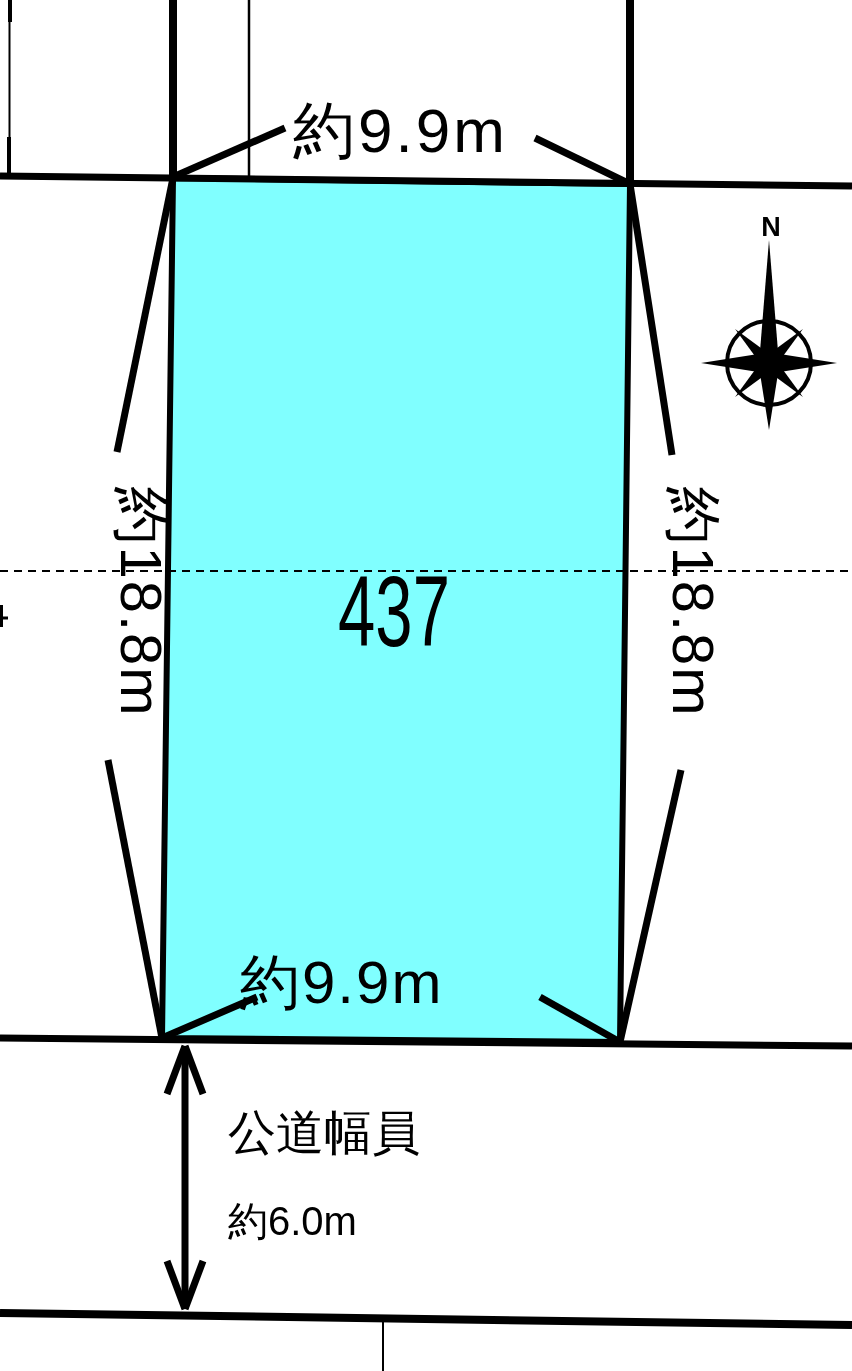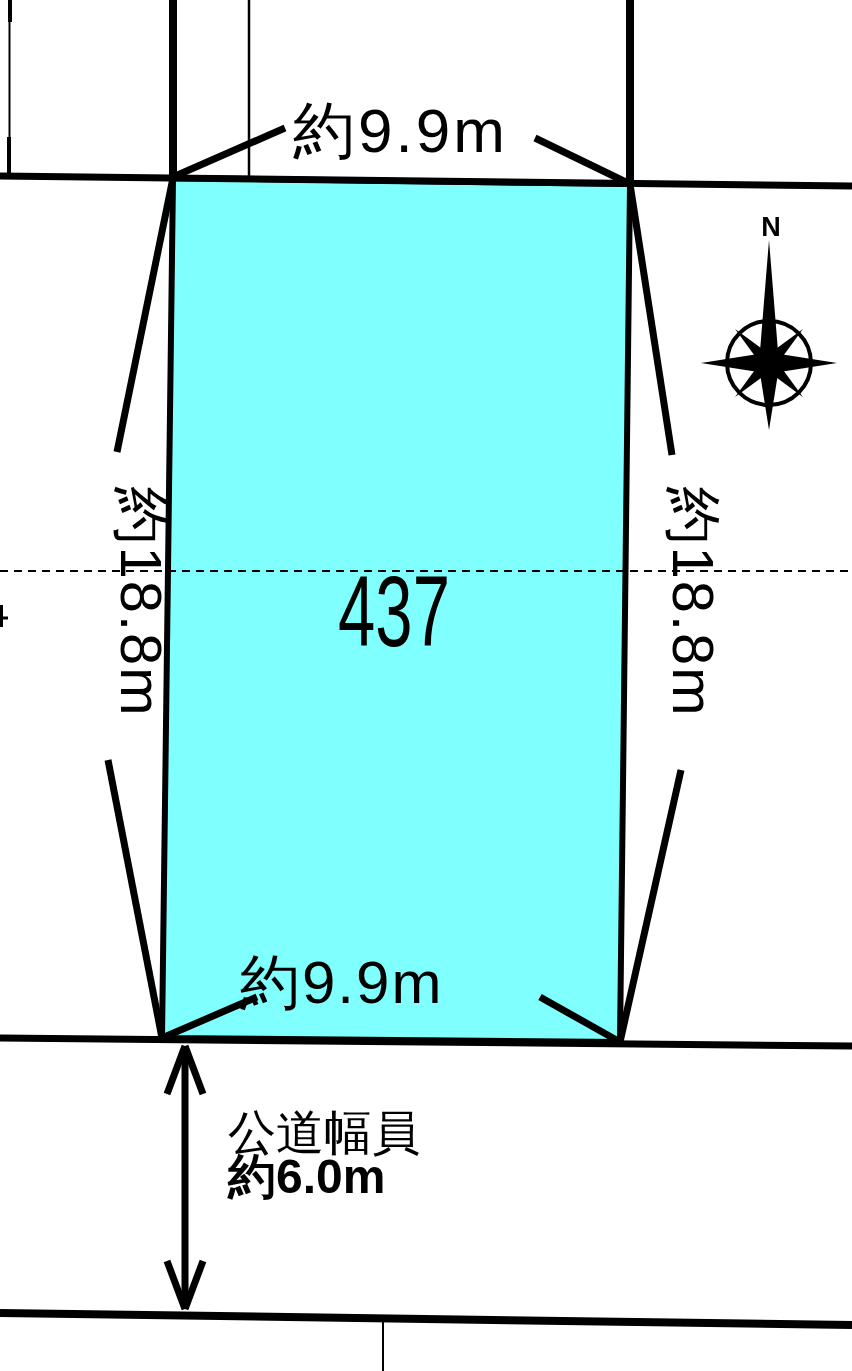--- a/index.html
+++ b/index.html
@@ -17,21 +17,21 @@
   .dim-bottom{left:240px;top:951px;font-size:60px;letter-spacing:2px;}
   .dim-side{font-size:58px;letter-spacing:2px;transform:translate(-50%,-50%) rotate(90deg);}
   .dim-left{left:141px;top:602px;}
   .dim-right{left:693px;top:602px;}
   .lot-number{
     left:394px;top:611px;font-size:100px;font-weight:400;
     transform:translate(-50%,-50%) scaleX(0.67);
   }
   .road-label{left:228px;font-size:48px;}
   .road-label.l1{top:1108px;}
-  .road-label.l2{top:1152px;font-size:48px;font-weight:bold;}
+  .road-label.l2{top:1200px;font-size:40px;}
   .north-label{left:771px;top:227px;font-size:27px;font-weight:bold;transform:translate(-50%,-50%);}
 </style>
 </head>
 <body>
 
 <div class="canvas">
 
   <svg class="layer" width="852" height="1371" viewBox="0 0 852 1371">
 
     <polygon points="173,178 630,184 620,1042 162,1038" stroke="#000" stroke-width="6" fill="#80ffff"></polygon>

